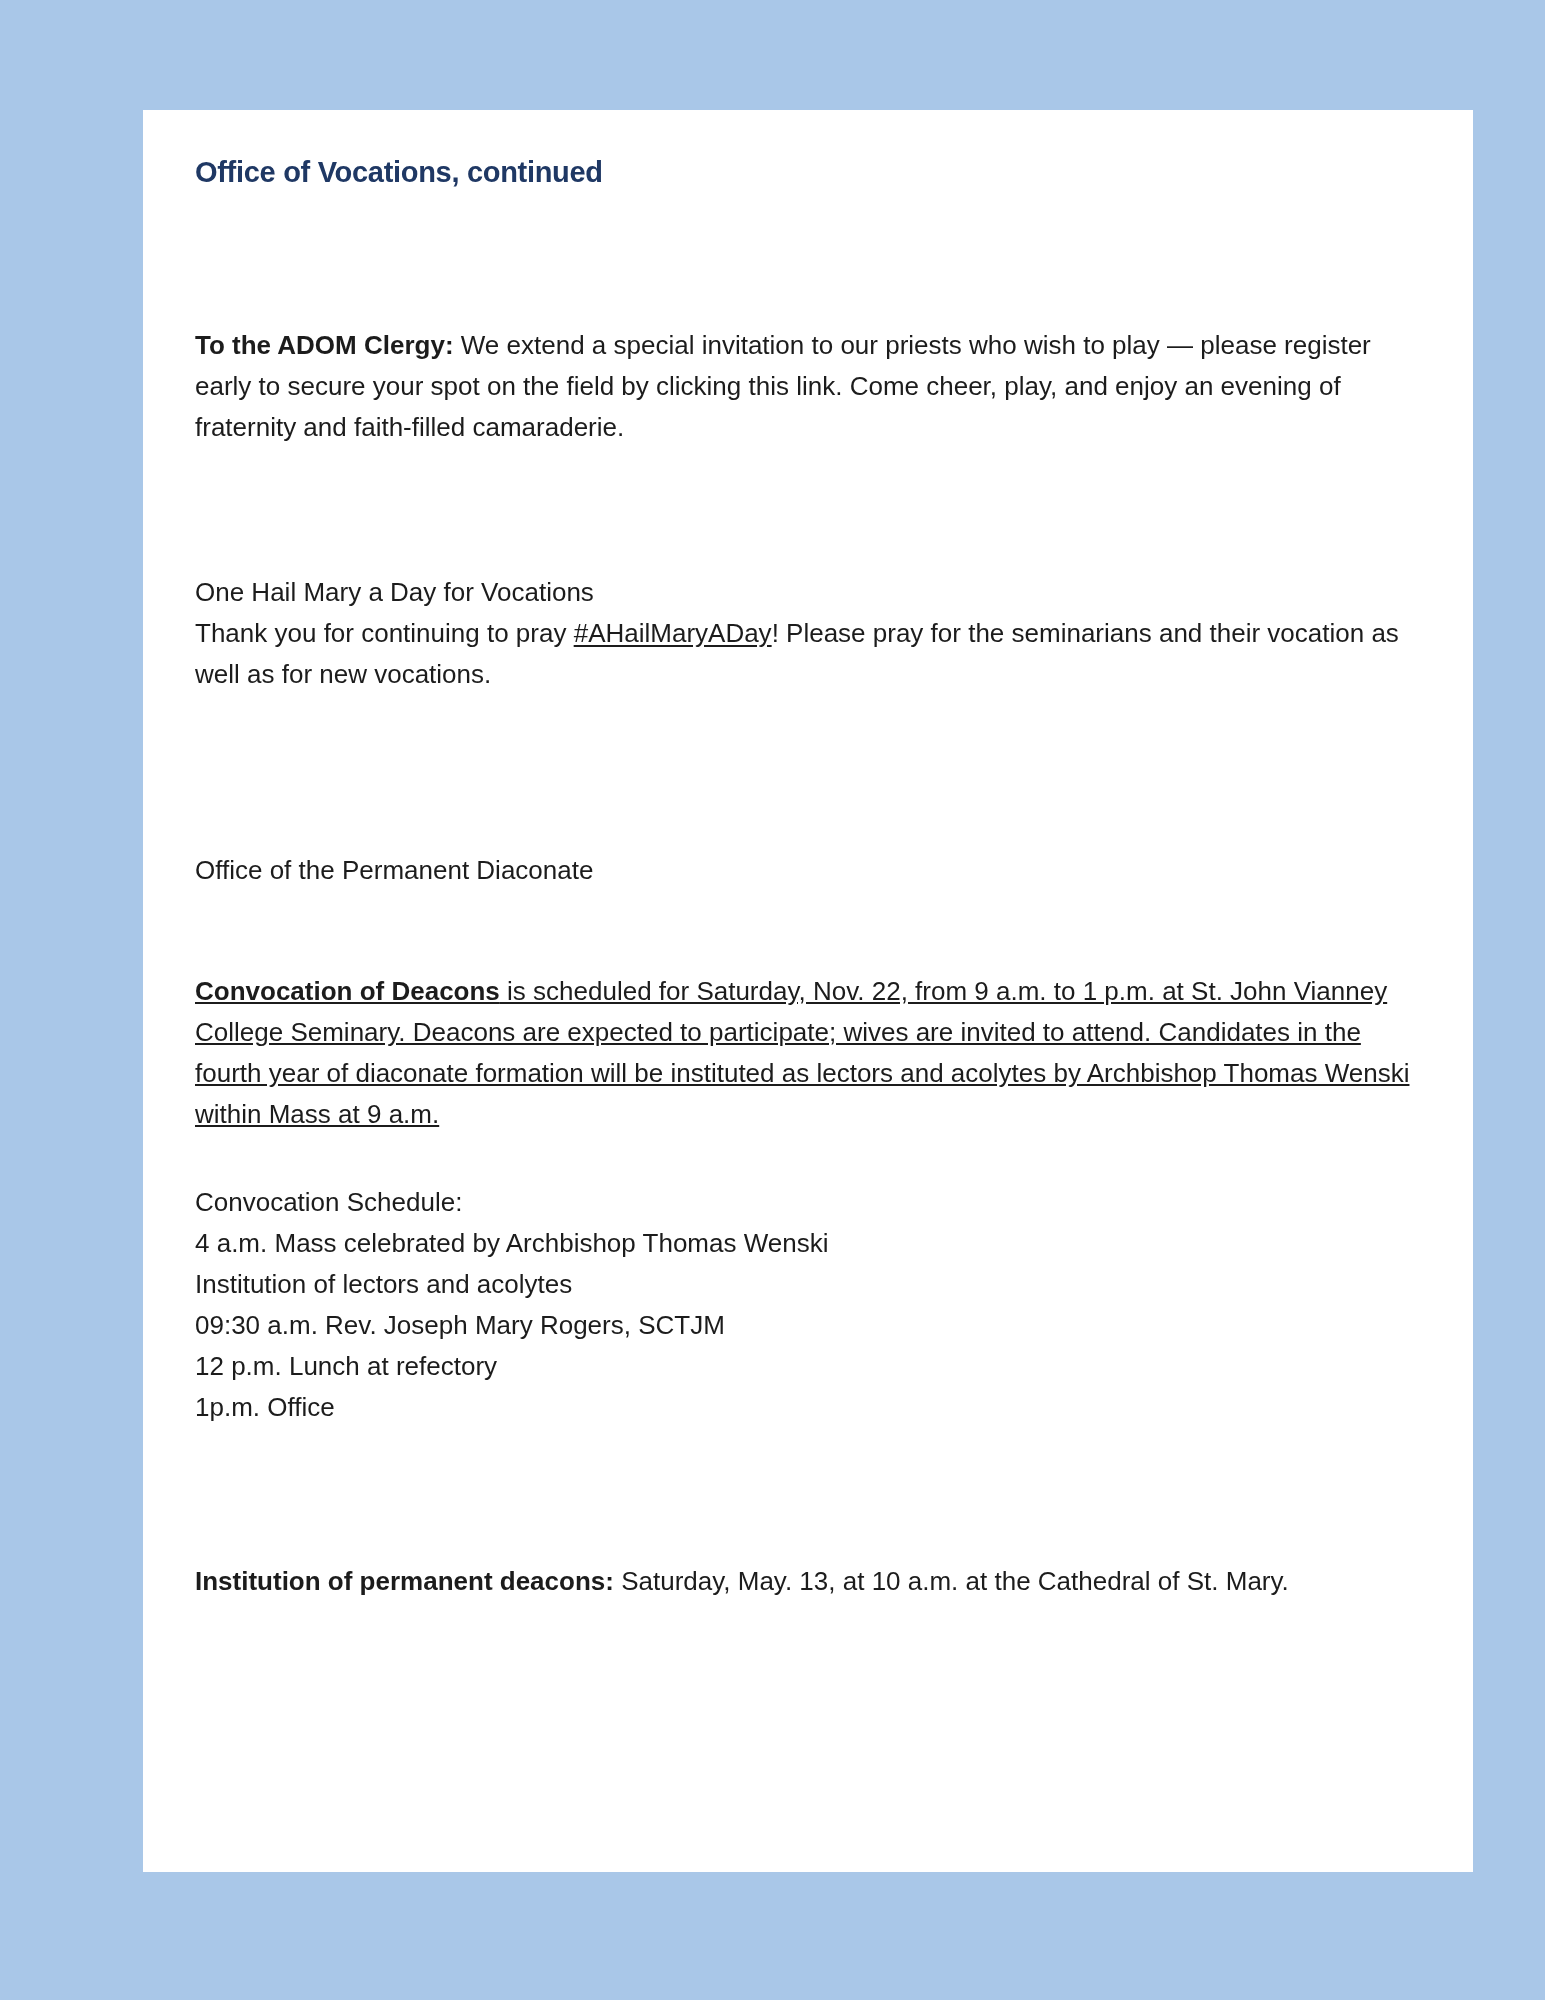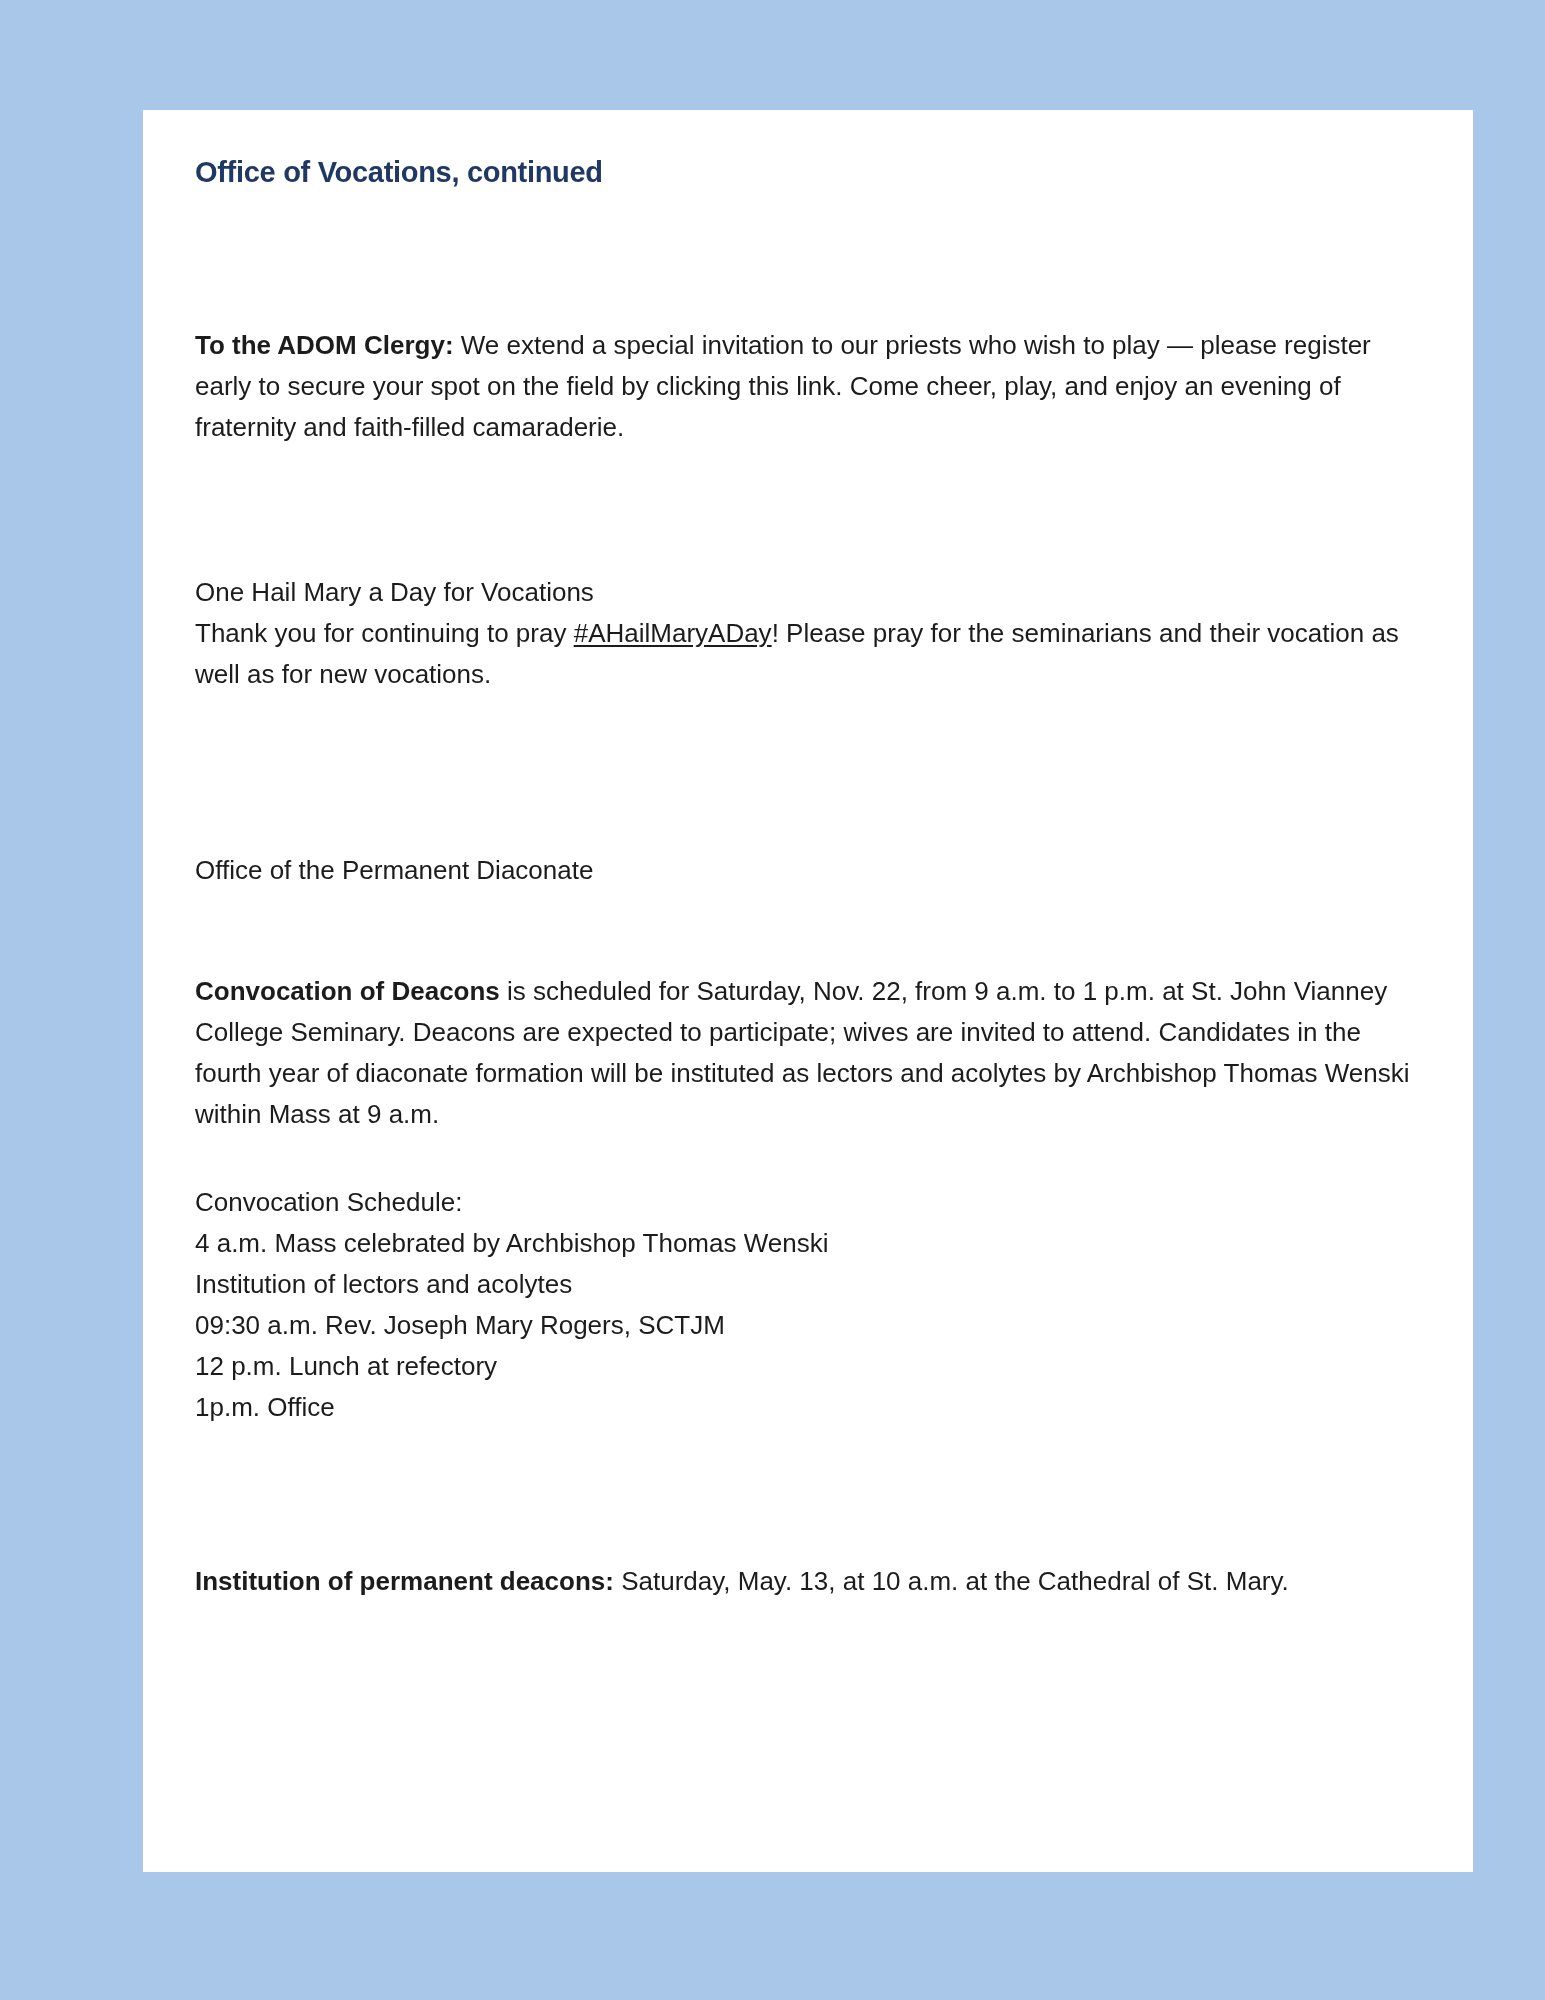--- a/index.html
+++ b/index.html
@@ -37,21 +37,21 @@
     font-size: 26px;
     line-height: 41px;
     color: var(--text);
     max-width: 1232px;
   }
   .bold-head { font-weight: 400; }
   .b { font-weight: 700; }
   .para-adom       { margin-top: 133px; }
   .sec-hailmary    { margin-top: 124px; }
   .h-diaconate     { margin-top: 155px; }
-  .para-convocation{ margin-top: 80px; }
+  .para-convocation{ margin-top: 80px; text-decoration: underline; }
   .sched           { margin-top: 47px; }
   .para-ordination { margin-top: 133px; }
   .inline-link {
     color: var(--text);
     text-decoration: underline;
     text-underline-offset: 3px;
     cursor: pointer;
   }
 </style>
 </head>

